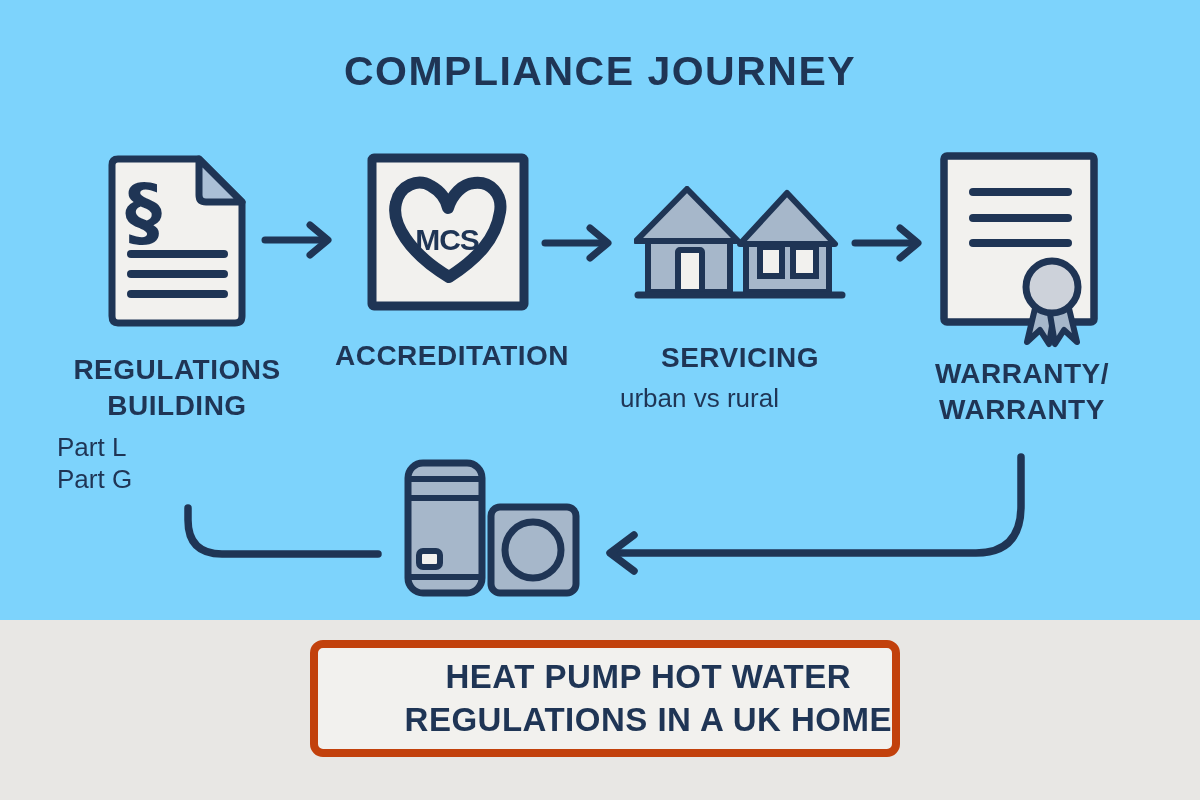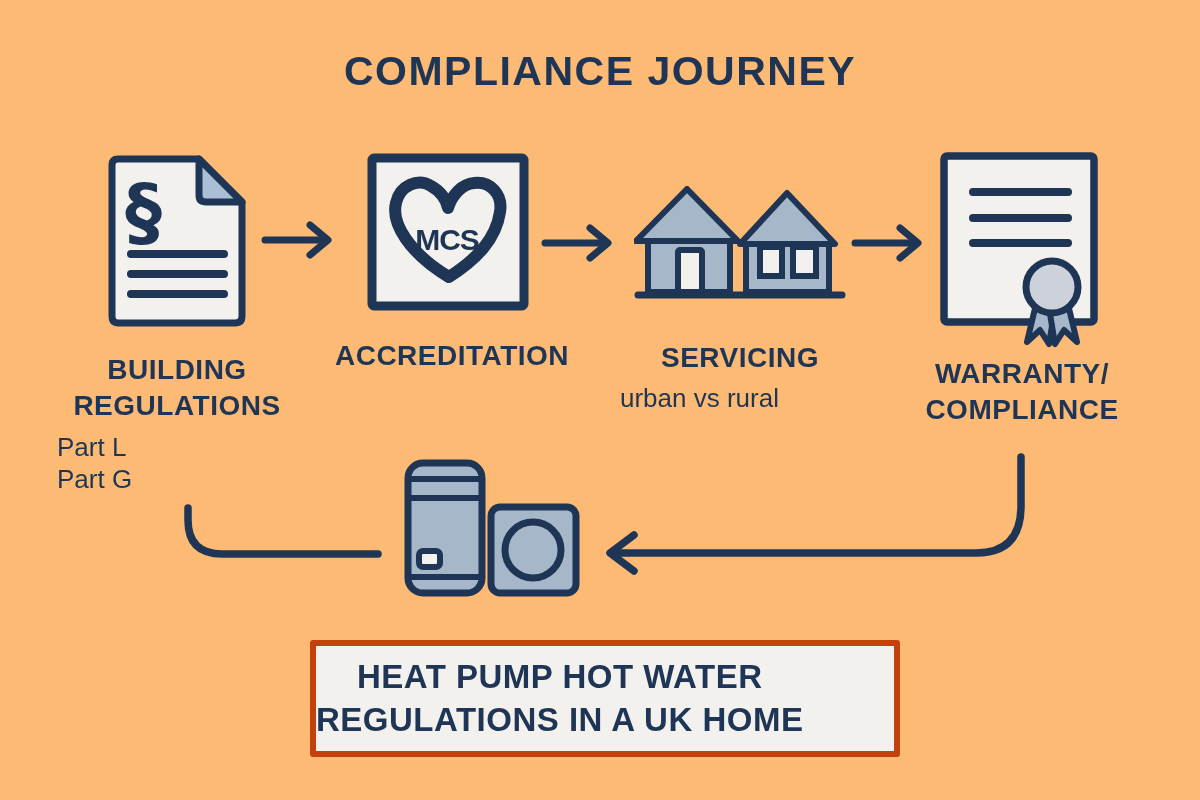--- a/index.html
+++ b/index.html
@@ -3,41 +3,41 @@
 <meta charset="utf-8">
 <style>
   html,body{margin:0;padding:0;}
   body{
     width:1200px;height:800px;
     background:#e8e7e4;
     font-family:"Liberation Sans", sans-serif;
     color:#1f3555;
     overflow:hidden;
   }
-  .canvas{position:relative;width:1200px;height:800px;background:#fdba74;}
+  .canvas{position:relative;width:1200px;height:620px;background:#7dd3fc;}
   .abs{position:absolute;}
   .diagram-title{
     left:0;top:48px;width:1200px;
     text-align:center;
     font-size:41px;font-weight:700;letter-spacing:1.5px;
   }
   .step-title{
     font-size:28px;font-weight:700;line-height:1.3;letter-spacing:.5px;
     text-align:center;
   }
   .step-sub{
     font-size:26px;font-weight:400;line-height:1.25;
     margin-top:6px;
   }
   .result-box{
     left:310px;top:640px;width:590px;height:117px;
     background:#f2f1ee;
-    border:6px solid #c2410c;border-radius:3px;
+    border:8px solid #c2410c;border-radius:13px;
     box-sizing:border-box;
-    display:flex;flex-direction:column;justify-content:center;align-items:flex-start;
+    display:flex;flex-direction:column;justify-content:center;align-items:flex-end;
   }
   .result-text{
     font-size:33px;font-weight:700;line-height:1.28;letter-spacing:.5px;
     text-align:center;
   }
   svg{display:block;}
   .mcs-text{
     font-family:"Liberation Sans", sans-serif;
     font-size:30px;font-weight:700;letter-spacing:-1px;
     fill:#1f3555;
@@ -57,22 +57,22 @@
   <svg class="abs" style="left:103px;top:150px;" width="147" height="182" viewBox="0 0 147 182">
     <path d="M15,9 H96 L139,52 V166 Q139,173 132,173 H15 Q9,173 9,166 V15 Q9,9 15,9 Z" fill="#f2f1ee" stroke="#1f3555" stroke-width="7" stroke-linejoin="round"></path>
     <path d="M96,9 L139,52 H103 Q96,52 96,45 Z" fill="#aabfd6" stroke="#1f3555" stroke-width="7" stroke-linejoin="round"></path>
     <text x="22" y="88" class="section-glyph">§</text>
     <line x1="28" y1="104" x2="121" y2="104" stroke="#1f3555" stroke-width="8" stroke-linecap="round"></line>
     <line x1="28" y1="124" x2="121" y2="124" stroke="#1f3555" stroke-width="8" stroke-linecap="round"></line>
     <line x1="28" y1="144" x2="121" y2="144" stroke="#1f3555" stroke-width="8" stroke-linecap="round"></line>
   </svg>
   <div class="abs" style="left:57px;top:352px;width:240px;">
     <div class="step-title">
+      <div>REGULATIONS</div>
       <div>BUILDING</div>
-      <div>REGULATIONS</div>
     </div>
     <div class="step-sub">
       <div>Part L</div>
       <div>Part G</div>
     </div>
   </div>
 
   <svg class="abs" style="left:260px;top:220px;" width="82" height="40" viewBox="0 0 82 40">
     <line x1="5" y1="20" x2="60" y2="20" stroke="#1f3555" stroke-width="7" stroke-linecap="round"></line>
     <polyline points="50,5 68,20 50,35" fill="none" stroke="#1f3555" stroke-width="7" stroke-linecap="round" stroke-linejoin="round"></polyline>
@@ -124,21 +124,21 @@
     <line x1="33" y1="42" x2="128" y2="42" stroke="#1f3555" stroke-width="8" stroke-linecap="round"></line>
     <line x1="33" y1="68" x2="128" y2="68" stroke="#1f3555" stroke-width="8" stroke-linecap="round"></line>
     <line x1="33" y1="93" x2="128" y2="93" stroke="#1f3555" stroke-width="8" stroke-linecap="round"></line>
     <path d="M97,150 L87,192 L100,180 L109,194 L115,158 Z" fill="#a6b7ca" stroke="#1f3555" stroke-width="6" stroke-linejoin="round"></path>
     <path d="M127,150 L137,192 L124,180 L115,194 L109,158 Z" fill="#a6b7ca" stroke="#1f3555" stroke-width="6" stroke-linejoin="round"></path>
     <circle cx="112" cy="137" r="26" fill="#cdd2da" stroke="#1f3555" stroke-width="7"></circle>
   </svg>
   <div class="abs" style="left:902px;top:356px;width:240px;">
     <div class="step-title">
       <div>WARRANTY/</div>
-      <div>COMPLIANCE</div>
+      <div>WARRANTY</div>
     </div>
   </div>
 
   <svg class="abs" style="left:180px;top:502px;" width="205" height="62" viewBox="0 0 205 62">
     <path d="M8,6 V18 Q8,52 42,52 H198" fill="none" stroke="#1f3555" stroke-width="7.5" stroke-linecap="round"></path>
   </svg>
 
   <svg class="abs" style="left:400px;top:456px;" width="180" height="142" viewBox="0 0 180 142">
     <rect x="8" y="7" width="74" height="130" rx="15" fill="#a6b7ca" stroke="#1f3555" stroke-width="7"></rect>
     <line x1="9" y1="23" x2="81" y2="23" stroke="#1f3555" stroke-width="6"></line>

